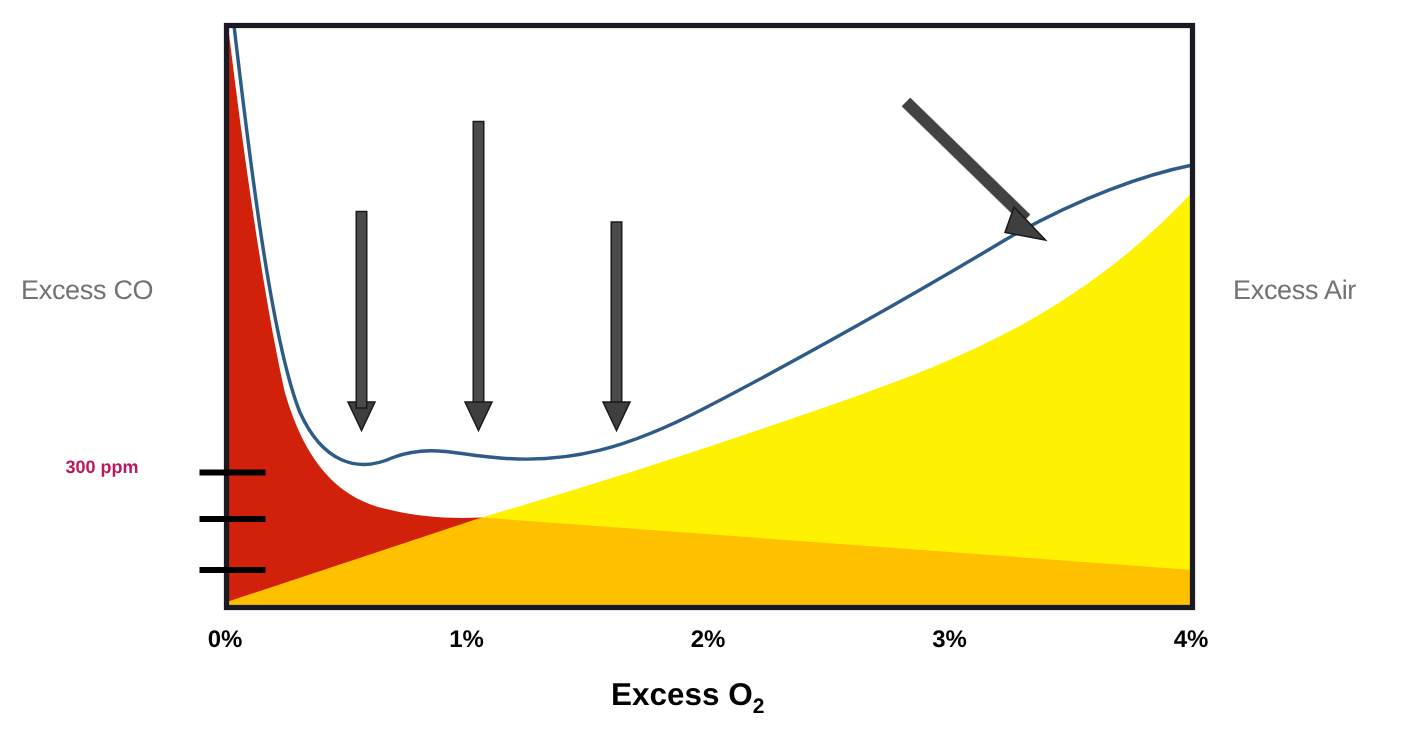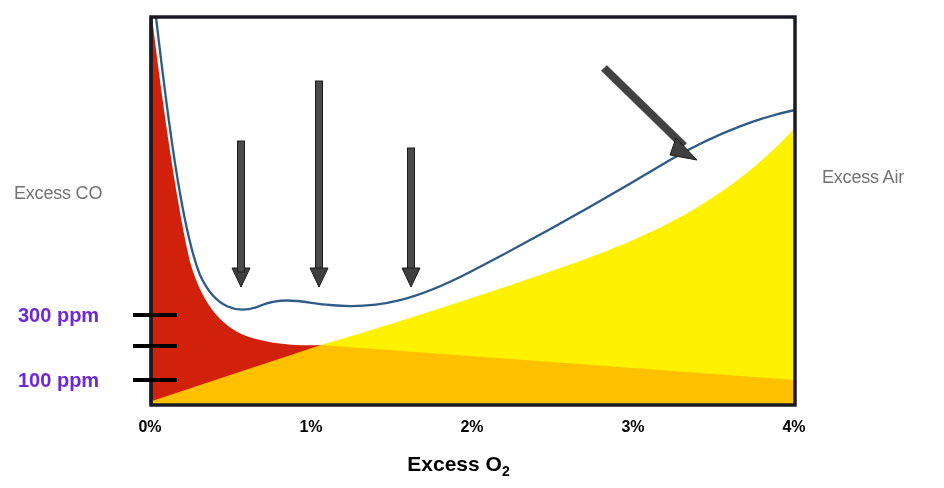--- a/index.html
+++ b/index.html
@@ -22,41 +22,41 @@
   }
   .side-label {
     position: absolute;
     font-weight: normal;
     font-size: 18px;
     color: #737373;
     white-space: nowrap;
     letter-spacing: -0.2px;
   }
   #excess-co-label { left: 14px; top: 183px; }
-  #excess-air-label { left: 822px; top: 167px; }
+  #excess-air-label { left: 822px; top: 183px; }
 
   #x-axis-title {
     position: absolute;
     left: 0; top: 452px;
     width: 917px;
     text-align: center;
     font-weight: bold;
     font-size: 21px;
     color: #000000;
   }
   #x-axis-title sub { font-size: 14px; }
 
   .y-tick-label {
     position: absolute;
     right: 0;
     width: 100px;
-    text-align: left;
+    text-align: center;
     font-weight: bold;
-    font-size: 20px;
-    color: #6d28d9;
+    font-size: 12px;
+    color: #be185d;
     white-space: nowrap;
   }
 
   .x-tick-label {
     position: absolute;
     font-weight: bold;
     font-size: 16px;
     color: #000000;
     transform: translateX(-50%);
     white-space: nowrap;
@@ -83,21 +83,20 @@
 
   <div class="side-label" id="excess-co-label">Excess CO</div>
 
   <div class="side-label" id="excess-air-label">Excess Air</div>
 
   <div id="x-axis-title">
     <span>Excess O</span><sub>2</sub>
   </div>
 
   <div class="y-tick-label" style="left:18px; top:304px;">300 ppm</div>
-  <div class="y-tick-label" style="left:18px; top:369px;">100 ppm</div>
 
   <div class="x-tick-label" style="left:150px; top:418px;">0%</div>
   <div class="x-tick-label" style="left:311px; top:418px;">1%</div>
   <div class="x-tick-label" style="left:472px; top:418px;">2%</div>
   <div class="x-tick-label" style="left:633px; top:418px;">3%</div>
   <div class="x-tick-label" style="left:794px; top:418px;">4%</div>
 
   <div class="annotation" style="left:241px; top:100px;">Theoretical
 Set Point</div>
   <div class="annotation" style="left:319px; top:40px;">Oxygen &amp; CO Analyzer

